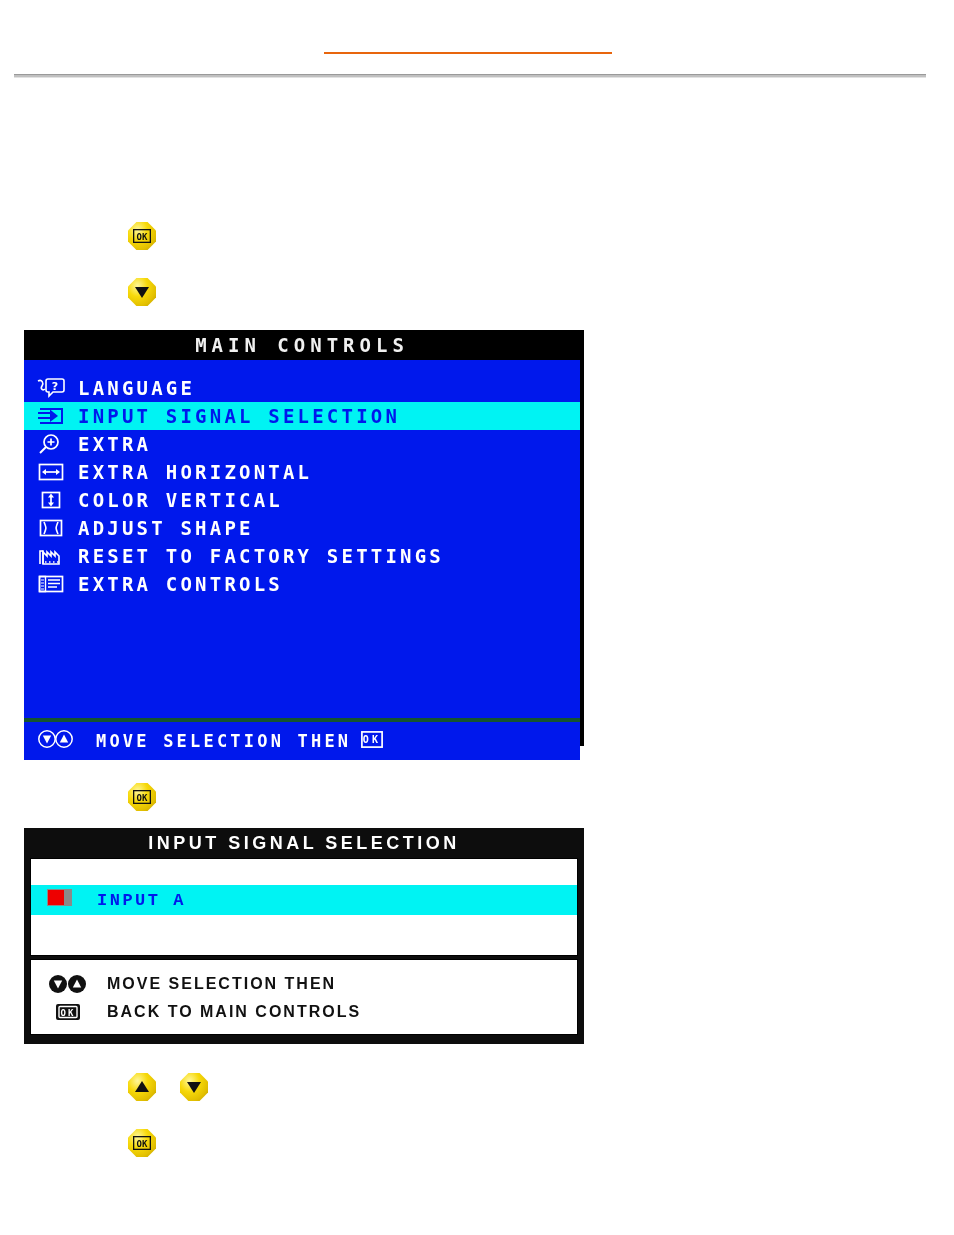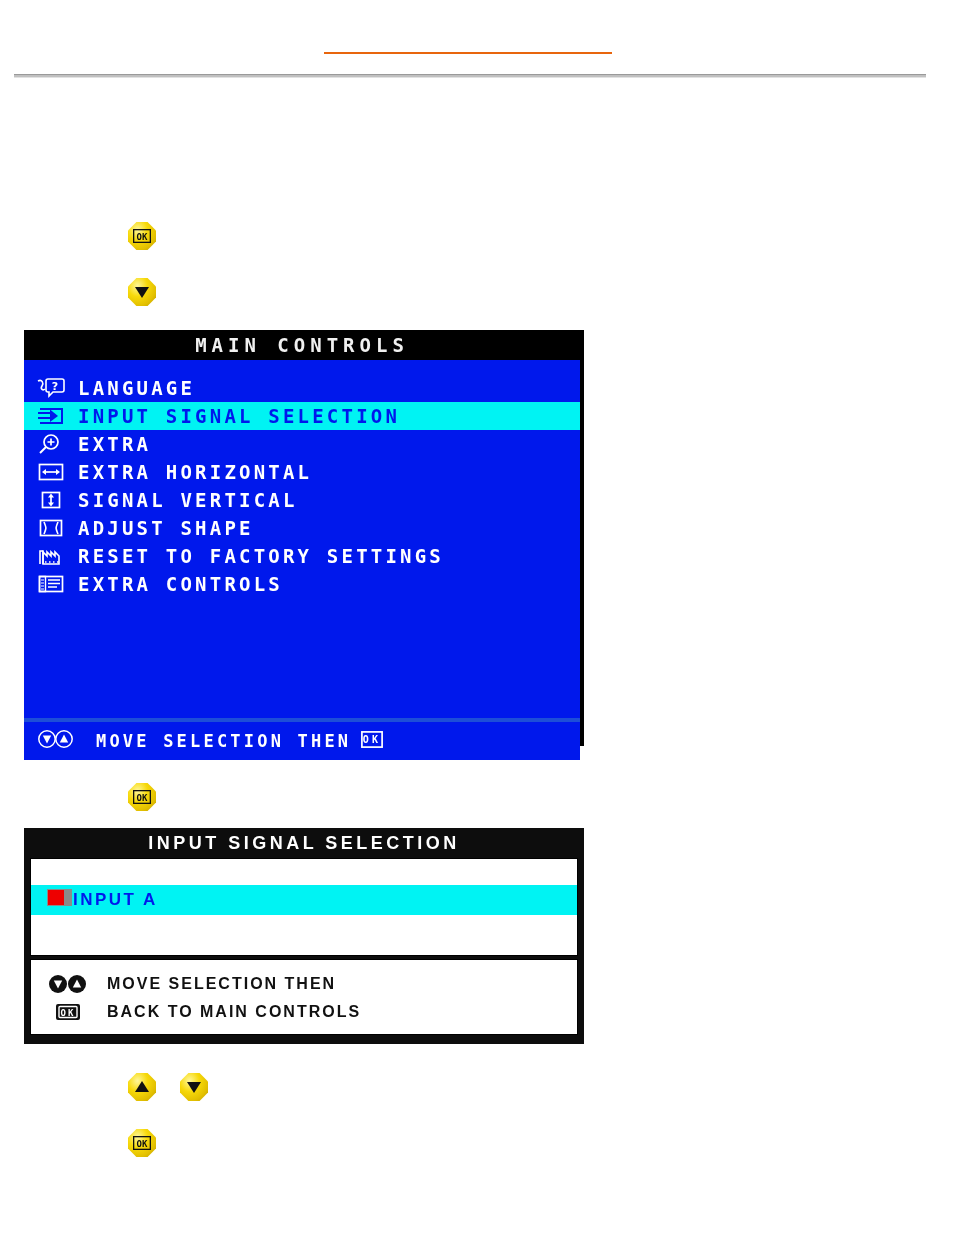--- a/index.html
+++ b/index.html
@@ -58,21 +58,21 @@
     box-sizing: border-box;
     font-family: "DejaVu Sans Mono", "Liberation Mono", monospace;
   }
 
   
   #panel-main {
     left: 24px;
     top: 330px;
     width: 560px;
     height: 416px;
-    background: #1d4ed8;
+    background: #14532d;
     border-right: 4px solid #000000;
   }
   #panel-main .osd-title {
     height: 30px;
     background: #000000;
     color: #f0f0f0;
     font-size: 19px;
     letter-spacing: 5px;
     font-weight: bold;
     display: flex;
@@ -172,24 +172,25 @@
   .input-row {
     height: 30px;
     display: flex;
     align-items: center;
     padding-left: 16px;
     box-sizing: border-box;
     background: #00f3f3;
     color: #0018ec;
   }
   .input-row .row-label {
-    font-family: Liberation Sans, sans-serif;
+    font-family: Liberation Mono, monospace;
     font-size: 17px;
     font-weight: bold;
     letter-spacing: 2.5px;
+    margin-left: 24px;
   }
   .hint-line {
     display: flex;
     align-items: center;
     height: 28px;
     padding-left: 16px;
     color: #111111;
     font-family: "Liberation Sans", sans-serif;
     font-size: 16px;
     font-weight: bold;
@@ -271,21 +272,21 @@
 
     <div class="menu-row">
       <span class="row-icon">
         <svg width="30" height="22" viewBox="0 0 30 22" aria-hidden="true">
           <rect x="6.5" y="3.5" width="17" height="15" fill="none" stroke="#fff" stroke-width="1.7"></rect>
           <path d="M15,7 v8" stroke="#fff" stroke-width="1.7"></path>
           <polygon points="15,4.5 12,8.5 18,8.5" fill="#fff"></polygon>
           <polygon points="15,17.5 12,13.5 18,13.5" fill="#fff"></polygon>
         </svg>
       </span>
-      <span class="row-label">SIGNAL VERTICAL</span>
+      <span class="row-label">COLOR VERTICAL</span>
     </div>
 
     <div class="menu-row">
       <span class="row-icon">
         <svg width="30" height="22" viewBox="0 0 30 22" aria-hidden="true">
           <rect x="4.5" y="3.5" width="21" height="15" fill="none" stroke="#fff" stroke-width="1.7"></rect>
           <path d="M8,5 C10.5,11 10.5,11 8,17" fill="none" stroke="#fff" stroke-width="1.6"></path>
           <path d="M22,5 C19.5,11 19.5,11 22,17" fill="none" stroke="#fff" stroke-width="1.6"></path>
         </svg>
       </span>

